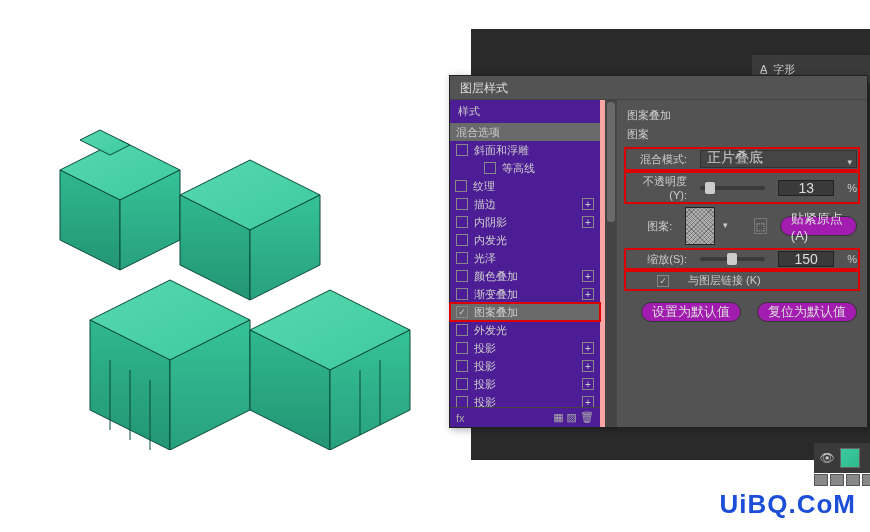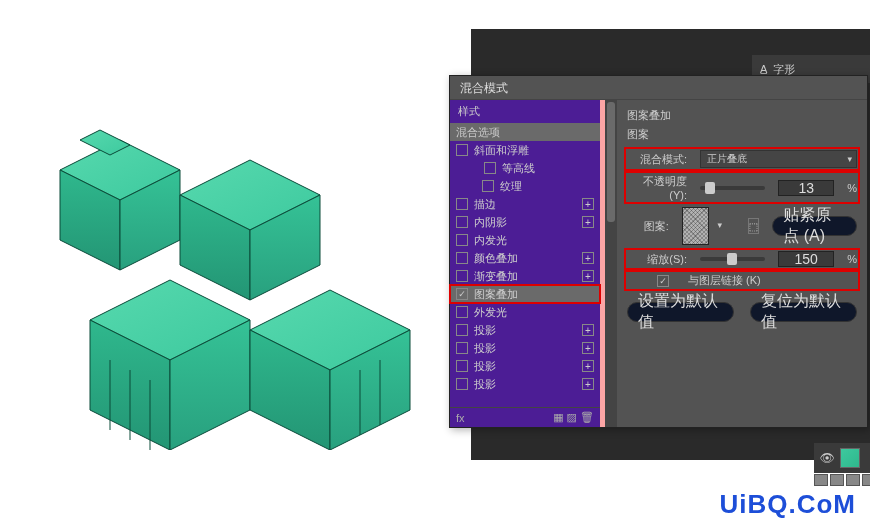--- a/index.html
+++ b/index.html
@@ -19,31 +19,31 @@
 .fx-check.on::before{content:"✓"}
 .fx-plus{position:absolute;right:6px;width:12px;height:12px;border:1px solid #888;display:flex;align-items:center;justify-content:center;font-size:10px;color:#ccc}
 .fx-footer{position:absolute;bottom:0;left:0;right:0;height:20px;border-top:1px solid #444;display:flex;align-items:center;padding:0 6px;color:#aaa;font-size:11px;gap:12px}
 .scrollbar{width:12px;background:#444;position:relative}
 .scroll-thumb{position:absolute;top:2px;left:2px;width:8px;height:120px;background:#6a6a6a;border-radius:3px}
 .opts-col{flex:1;padding:8px 10px;color:#ccc;font-size:11px}
 .opts-title{margin-bottom:4px}
 .opts-sub{margin-bottom:8px}
 .row{display:flex;align-items:center;margin:6px 0;gap:13px}
 .row-label{width:60px;text-align:right}
-.dd{height:18px;background:#454545;border:1px solid #333;flex:1;display:flex;align-items:center;padding:0 6px;position:relative;font-size:10px}
+.dd{height:18px;background:#454545;border:1px solid #333;flex:1;display:flex;align-items:flex-end;padding:0 6px;position:relative;font-size:14px}
 .dd::after{content:"▾";position:absolute;right:4px;font-size:9px}
 .hi-red{outline:2px solid #d00;outline-offset:1px}
 .slider-track{height:4px;background:#3a3a3a;flex:1;position:relative;border-radius:2px}
 .slider-thumb{position:absolute;top:-4px;width:10px;height:12px;background:#ccc;border-radius:2px}
 .num-box{width:56px;height:16px;background:#3a3a3a;border:1px solid #222;text-align:center;font-size:14px;color:#ddd;line-height:14px}
 .pattern-sw{width:38px;height:38px;background:repeating-linear-gradient(45deg,#ddd 0 2px,#aaa 2px 3px),repeating-linear-gradient(-45deg,#ccc 0 2px,#999 2px 3px);background-blend-mode:multiply;border:1px solid #222;position:relative}
 .pattern-sw::after{content:"▾";position:absolute;right:-14px;top:12px;color:#ccc;font-size:9px}
 .snap-btn{width:16px;height:16px;border:1px solid #777;display:flex;align-items:center;justify-content:center;font-size:10px}
-.btn{height:20px;padding:0 10px;background:#0f172a;border:1px solid #333;border-radius:10px;font-size:16px;color:#ddd;display:inline-flex;align-items:center}
-.foot-btns{display:flex;gap:16px;margin-top:14px;justify-content:center}
+.btn{height:20px;padding:0 10px;background:#a21caf;border:1px solid #333;border-radius:10px;font-size:13px;color:#ddd;display:inline-flex;align-items:center}
+.foot-btns{display:flex;gap:16px;margin-top:14px;justify-content:flex-end}
 .watermark{position:absolute;right:14px;bottom:12px;font-size:26px;font-weight:700;color:#1d4ed8;letter-spacing:1px}
 .bottom-strip{position:absolute;left:814px;top:443px;width:56px;height:30px;background:#3a3a3a;display:flex;align-items:center;gap:4px;padding:0 4px}
 .eye{width:18px;height:18px;color:#ccc;font-size:12px;display:flex;align-items:center;justify-content:center}
 .thumb-sw{width:20px;height:20px;background:linear-gradient(135deg,#3dc99e,#2fb88d);border:1px solid #666}
 .small-icons{position:absolute;left:814px;top:474px;display:flex;gap:2px}
 .si{width:14px;height:12px;background:#888;border:1px solid #555}
 </style>
 </head>
 <body>
 
@@ -95,54 +95,58 @@
 </div>
 
 <div class="dark-bg"></div>
 
 <div class="tab-bar">
 <span style="margin-right:6px">A̲</span>
 <span>字形</span>
 </div>
 
 <div class="dialog">
-<div class="dialog-title">混合模式</div>
+<div class="dialog-title">图层样式</div>
 <div class="dialog-body">
 
 <div class="fx-col">
 <div class="fx-label">样式</div>
 <div class="fx-item sel">
 <span>混合选项</span>
 </div>
 <div id="fx-list">
           <div class="fx-item">
             <div class="fx-check"></div>
             <span>斜面和浮雕</span>
           </div>
           <div class="fx-item" style="padding-left: 34px;">
             <div class="fx-check"></div>
             <span>等高线</span>
           </div>
-          <div class="fx-item" style="padding-left: 32px; text-align: right;">
+          <div class="fx-item" style="padding-left: 5px; text-align: right;">
             <div class="fx-check"></div>
             <span>纹理</span>
           </div>
           <div class="fx-item">
             <div class="fx-check"></div>
             <span>描边</span>
             <div class="fx-plus">+</div>
           </div>
           <div class="fx-item">
             <div class="fx-check"></div>
             <span>内阴影</span>
             <div class="fx-plus">+</div>
           </div>
           <div class="fx-item">
             <div class="fx-check"></div>
             <span>内发光</span>
+          </div>
+          <div class="fx-item">
+            <div class="fx-check"></div>
+            <span>光泽</span>
           </div>
           <div class="fx-item">
             <div class="fx-check"></div>
             <span>颜色叠加</span>
             <div class="fx-plus">+</div>
           </div>
           <div class="fx-item">
             <div class="fx-check"></div>
             <span>渐变叠加</span>
             <div class="fx-plus">+</div>

